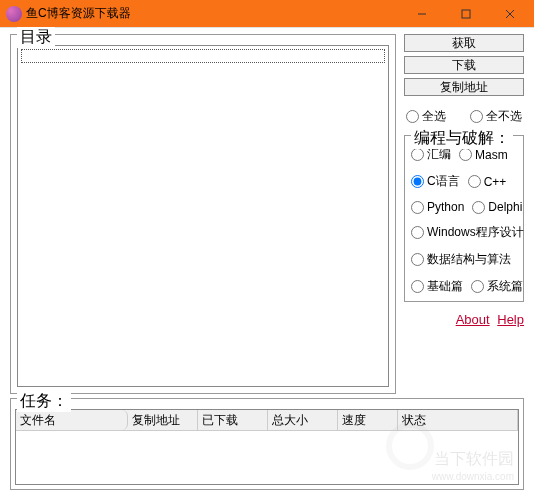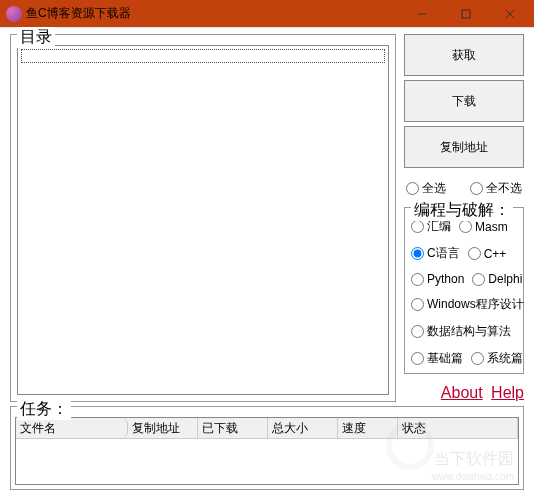--- a/index.html
+++ b/index.html
@@ -1,37 +1,37 @@
 <!DOCTYPE html>
 <html><head>
 <meta charset="utf-8">
 <style>
 * { box-sizing: border-box; margin: 0; padding: 0; }
 body { font-family: "Microsoft YaHei", SimSun, sans-serif; font-size: 12px; background: #fff; width: 534px; height: 500px; overflow: hidden; }
-.titlebar { height: 28px; background: #c2410c; border-bottom: 1px solid #e0e0e0; display: flex; align-items: center; padding: 0 2px; }
+.titlebar { height: 28px; background: #f97316; border-bottom: 1px solid #e0e0e0; display: flex; align-items: center; padding: 0 2px; }
 .titlebar-icon { width: 16px; height: 16px; margin: 0 4px; border-radius: 50%; background: radial-gradient(circle at 30% 30%, #e070c0, #9040a0); }
 .titlebar-title { flex: 1; font-size: 12px; color: #000; }
 .titlebar-btns { display: flex; }
 .titlebar-btn { width: 44px; height: 28px; display: flex; align-items: center; justify-content: center; font-size: 14px; color: #333; }
 .titlebar-btn.close { color: #333; }
 .titlebar-btn svg { width: 10px; height: 10px; }
 .client { padding: 6px 10px 10px 10px; height: calc(500px - 28px); display: flex; flex-direction: column; gap: 2px; }
 .top-area { display: flex; gap: 8px; flex: 1; }
 .dir-group { flex: 1; border: 1px solid #999; padding: 10px 6px 6px 6px; position: relative; display: flex; flex-direction: column; }
 .group-label { position: absolute; top: -8px; left: 6px; background: #fff; padding: 0 3px; font-size: 16px; }
 .treebox { flex: 1; border: 1px solid #888; background: #fff; padding: 2px; display: flex; flex-direction: column; }
 .tree-dots { border: 1px dotted #555; height: 14px; margin: 1px; }
 .right-col { width: 120px; display: flex; flex-direction: column; gap: 4px; }
-.btn { height: 42px; border: 1px solid #888; background: #f0f0f0; font-size: 12px; cursor: pointer; }
+.btn { height: 18px; border: 1px solid #888; background: #f0f0f0; font-size: 12px; cursor: pointer; }
 .sel-row { display: flex; justify-content: space-between; padding: 4px 2px; margin-top: 4px; }
 .radio-item { display: flex; align-items: center; gap: 3px; white-space: nowrap; }
 .radio-item input { margin: 0; }
 .cat-group { border: 1px solid #999; padding: 10px 6px 6px 6px; position: relative; margin-top: 2px; display: flex; flex-direction: column; gap: 10px; }
 .cat-row { display: flex; gap: 8px; }
-.links { text-align: right; margin-top: 6px; font-size: 16px; }
+.links { text-align: right; margin-top: 6px; font-size: 13px; }
 .links a { color: #c00030; text-decoration: underline; margin-left: 4px; cursor: pointer; }
 .task-group { border: 1px solid #999; padding: 10px 4px 4px 4px; position: relative; height: 92px; margin-top: 2px; }
 .table-wrap { border: 1px solid #888; height: 100%; background: #fff; overflow: hidden; }
 .table-head { display: flex; background: #f0f0f0; border-bottom: 1px solid #ccc; }
 .th { border-right: 1px solid #ccc; padding: 2px 4px; font-size: 12px; height: 20px; line-height: 16px; }
 .c1 { width: 112px; border-radius: 6px; } .c2 { width: 70px; } .c3 { width: 70px; } .c4 { width: 70px; } .c5 { width: 60px; } .c6 { flex: 1; }
 .watermark { position: absolute; right: 20px; bottom: 30px; opacity: 0.12; font-size: 16px; color: #444; pointer-events: none; font-family: SimSun; }
 .watermark-circle { position: absolute; right: 100px; bottom: 30px; width: 48px; height: 48px; border: 6px solid #bbb; border-radius: 50%; opacity: 0.12; pointer-events: none; }
 .watermark-url { position: absolute; right: 20px; bottom: 18px; opacity: 0.12; font-size: 10px; color: #444; pointer-events: none; }
 </style>

